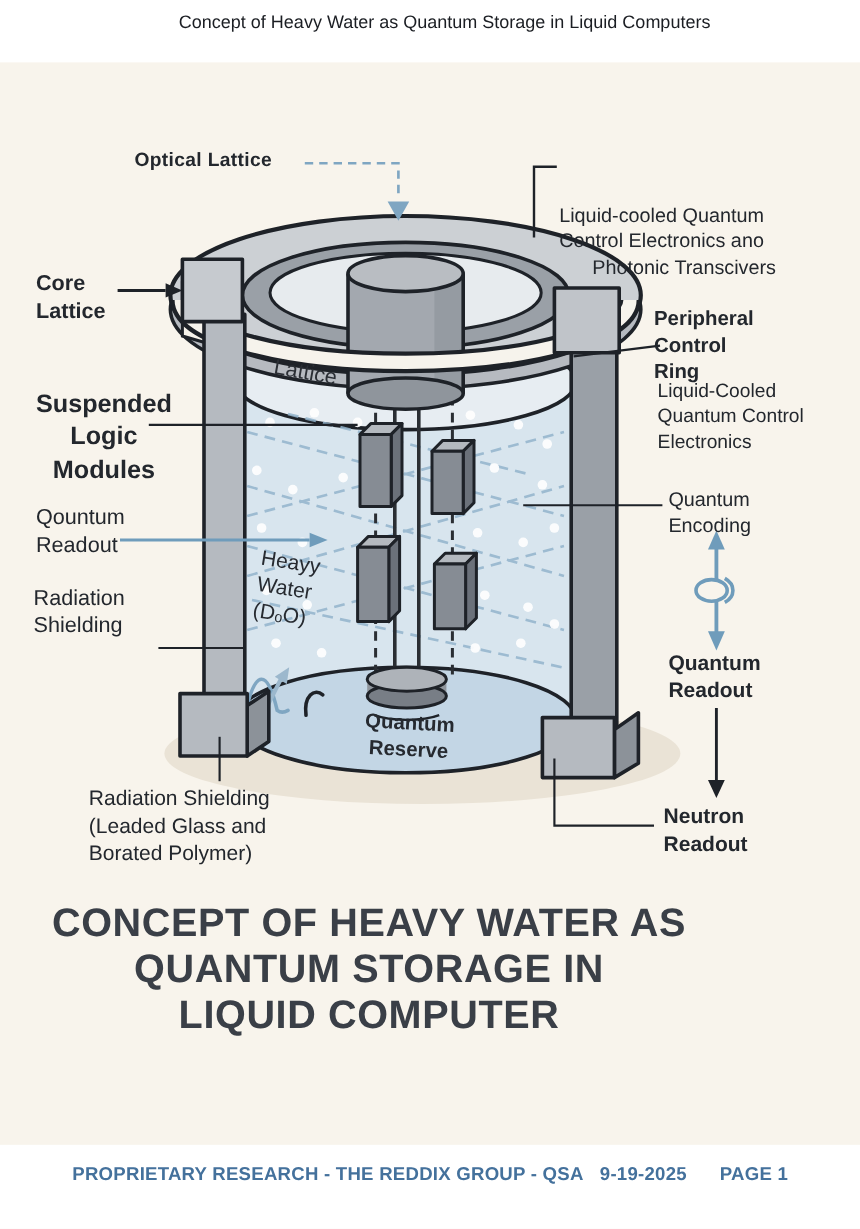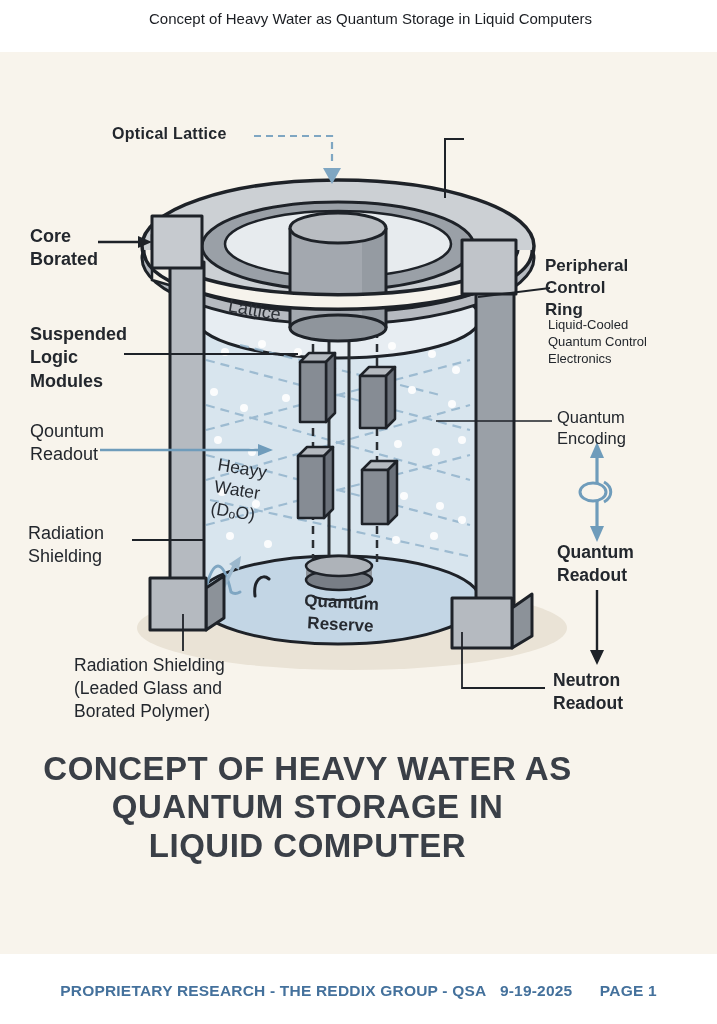--- a/index.html
+++ b/index.html
@@ -11,39 +11,39 @@
   }
   .bg{position:absolute;left:0;top:52px;width:717px;height:902px;background:#f8f4ec;}
   svg.diagram{position:absolute;left:0;top:0;z-index:1;}
   .lbl{position:absolute;z-index:2;white-space:pre-wrap;line-height:1.3;color:#23272d;}
   .b{font-weight:700;}
   #top-title{left:0;top:9px;width:717px;text-align:center;font-size:15px;font-weight:500;color:#1b1e23;margin-left:12px;}
   #optical-lattice{left:112px;top:124px;font-size:16px;font-weight:700;letter-spacing:.3px;}
   #peripheral-top{left:466px;top:127px;font-size:16.5px;width:245px;}
   #peripheral-top .rest{white-space:pre-wrap;}
   #core-vessel{left:30px;top:225px;font-size:18px;font-weight:700;}
-  #suspended-logic{left:30px;top:323px;font-size:18px;font-weight:700;}
+  #suspended-logic{left:30px;top:323px;font-size:21px;font-weight:700;text-align:center;}
   #qountum-readout{left:30px;top:420px;font-size:18px;}
-  #radiation-shielding{left:28px;top:522px;font-size:18px;}
+  #radiation-shielding{left:28px;top:487px;font-size:18px;}
   #peripheral-right-title{left:545px;top:255px;width:158px;font-size:17px;font-weight:700;text-align:left;}
-  #peripheral-right-sub{left:548px;top:317px;font-size:13px;}
+  #peripheral-right-sub{left:548px;top:317px;font-size:16px;}
   #quantum-encoding{left:557px;top:407px;font-size:16.5px;}
   #quantum-readout-right{left:557px;top:541px;font-size:17.5px;font-weight:700;}
   #neutron-readout{left:553px;top:669px;font-size:17.5px;font-weight:700;}
   #radiation-shielding-bottom{left:74px;top:654px;font-size:17.5px;}
   #lattice-text{left:228px;top:299px;font-size:18px;transform:rotate(10deg);color:#2b2f35;}
   #heavy-water-text{left:214px;top:458px;font-size:17.5px;transform:rotate(9deg);line-height:1.25;color:#262a30;}
   #quantum-reserve-text{left:283px;top:592px;width:116px;font-size:17px;font-weight:600;text-align:center;transform:rotate(3deg);color:#262a30;}
   #poster-title{left:0;top:750px;width:615px;text-align:center;font-size:33px;font-weight:800;
     letter-spacing:.5px;line-height:1.16;color:#3a3f47;}
   #footer{position:absolute;left:0;top:966px;width:717px;text-align:center;z-index:2;
     color:#44719c;font-size:15.5px;font-weight:600;letter-spacing:.2px;}
   #footer span{display:inline-block;}
   #footer .gap1{margin:0 9px 0 9px;}
-  #footer .gap2{margin:16px 0 0 14px;}
+  #footer .gap2{margin:4px 0 0 14px;}
 </style>
 </head>
 <body>
 
 <div class="bg"></div>
 
 <svg class="diagram" width="717" height="1024" viewBox="0 0 717 1024">
 
   <ellipse cx="352" cy="628" rx="215" ry="42" fill="#eae3d6"></ellipse>
 
@@ -209,24 +209,27 @@
 
     <line x1="183" y1="614" x2="183" y2="651" stroke="#1e2228" stroke-width="1.8"></line>
   </g>
 </svg>
 
 <div class="lbl" id="top-title">Concept of Heavy Water as Quantum Storage in Liquid Computers</div>
 
 <div class="lbl" id="optical-lattice">Optical Lattice</div>
 
 <div class="lbl" id="peripheral-top">
+  <div class="rest">Liquid-cooled Quantum
+Control Electronics ano
+      Photonic Transcivers</div>
 </div>
 
 <div class="lbl" id="core-vessel">Core
-Borated</div>
+Lattice</div>
 <div class="lbl" id="suspended-logic">Suspended
 Logic
 Modules</div>
 <div class="lbl" id="qountum-readout">Qountum
 Readout</div>
 <div class="lbl" id="radiation-shielding">Radiation
 Shielding</div>
 
 <div class="lbl" id="peripheral-right-title">Peripheral
 Control

